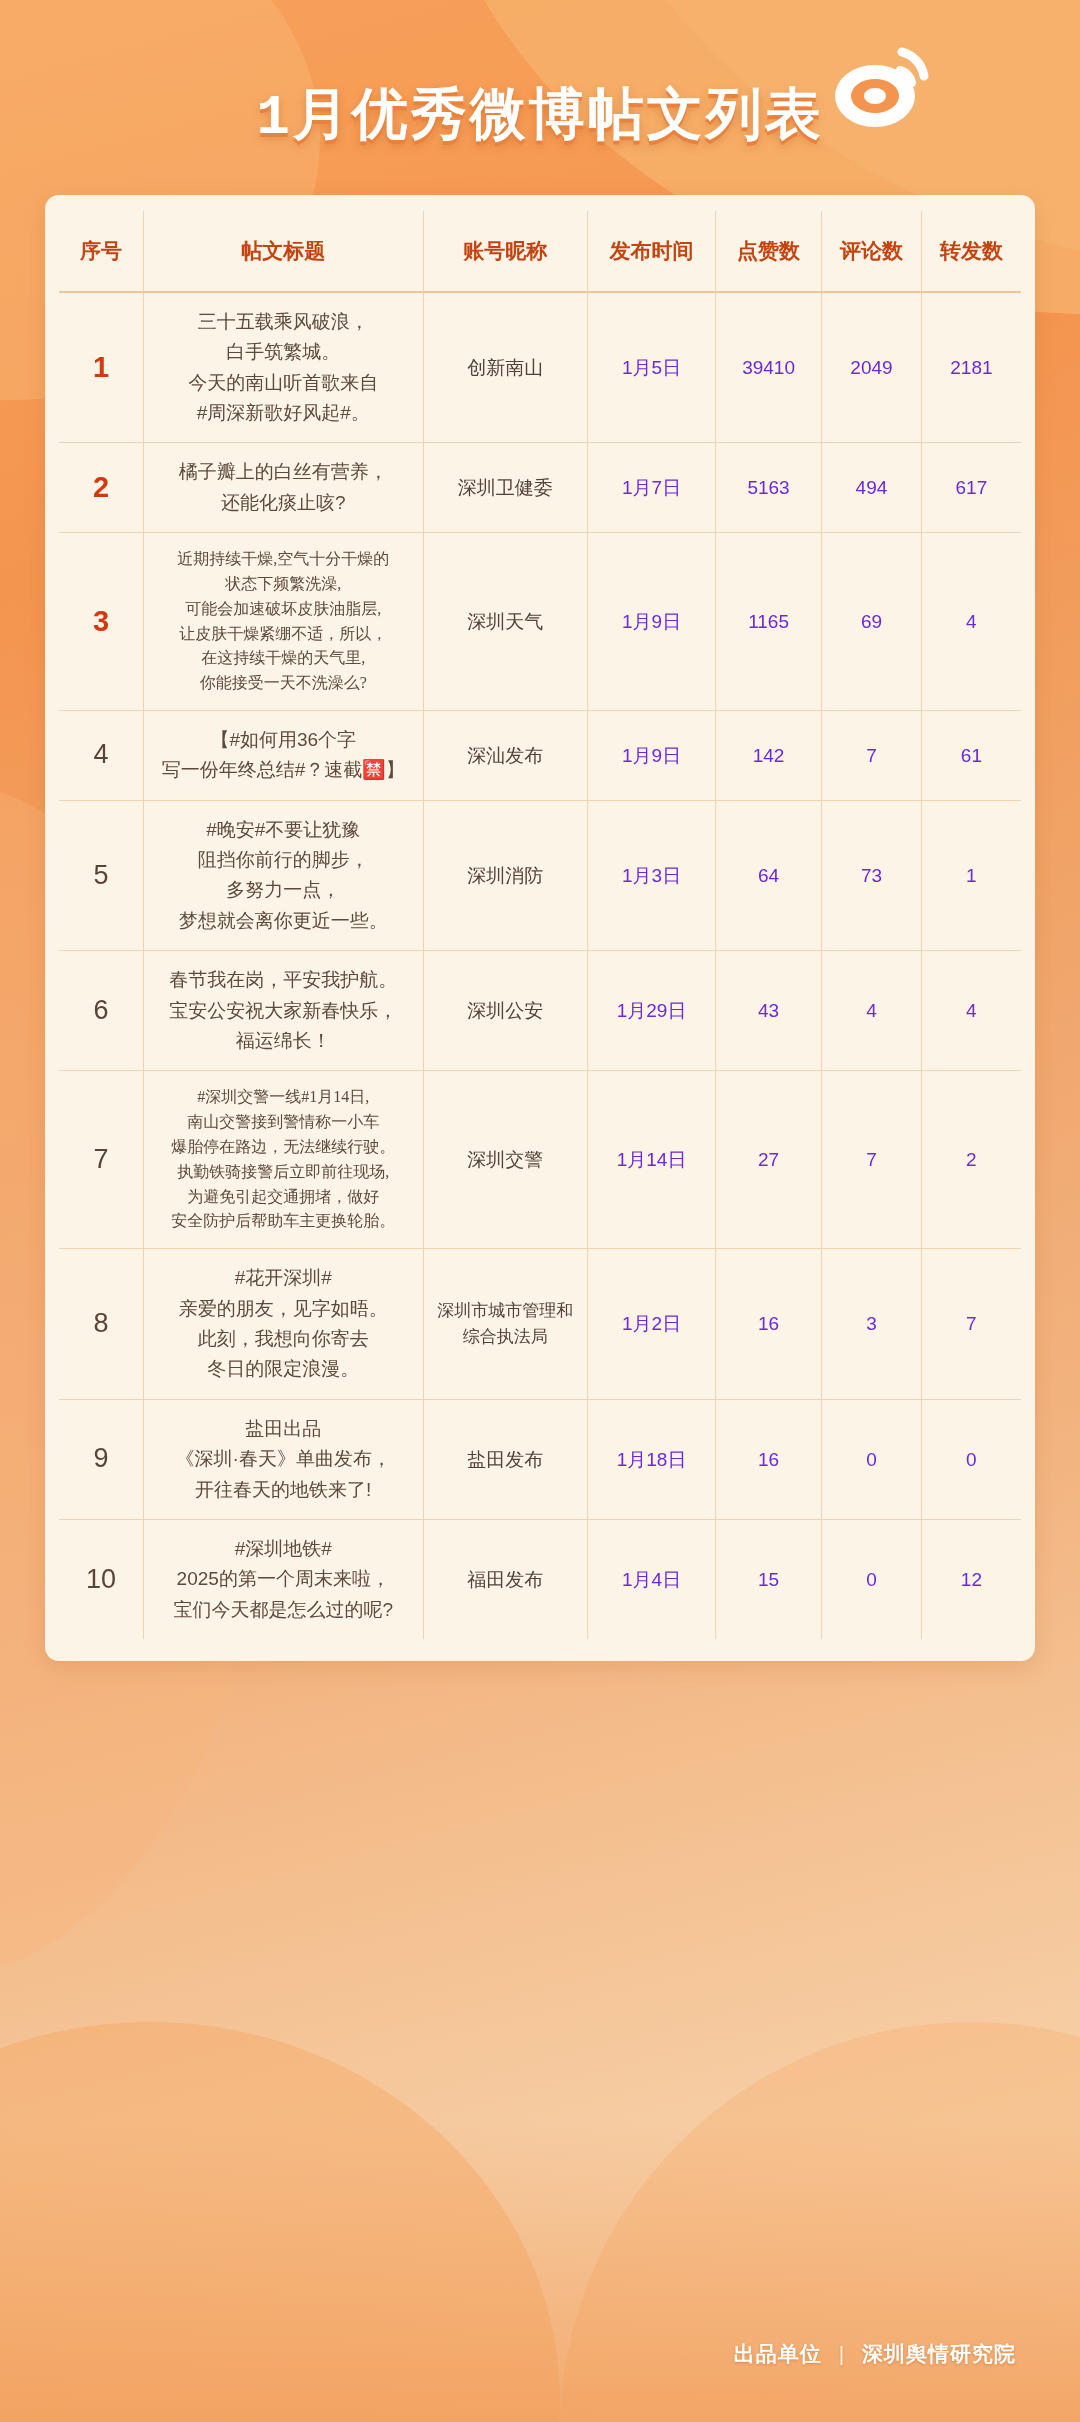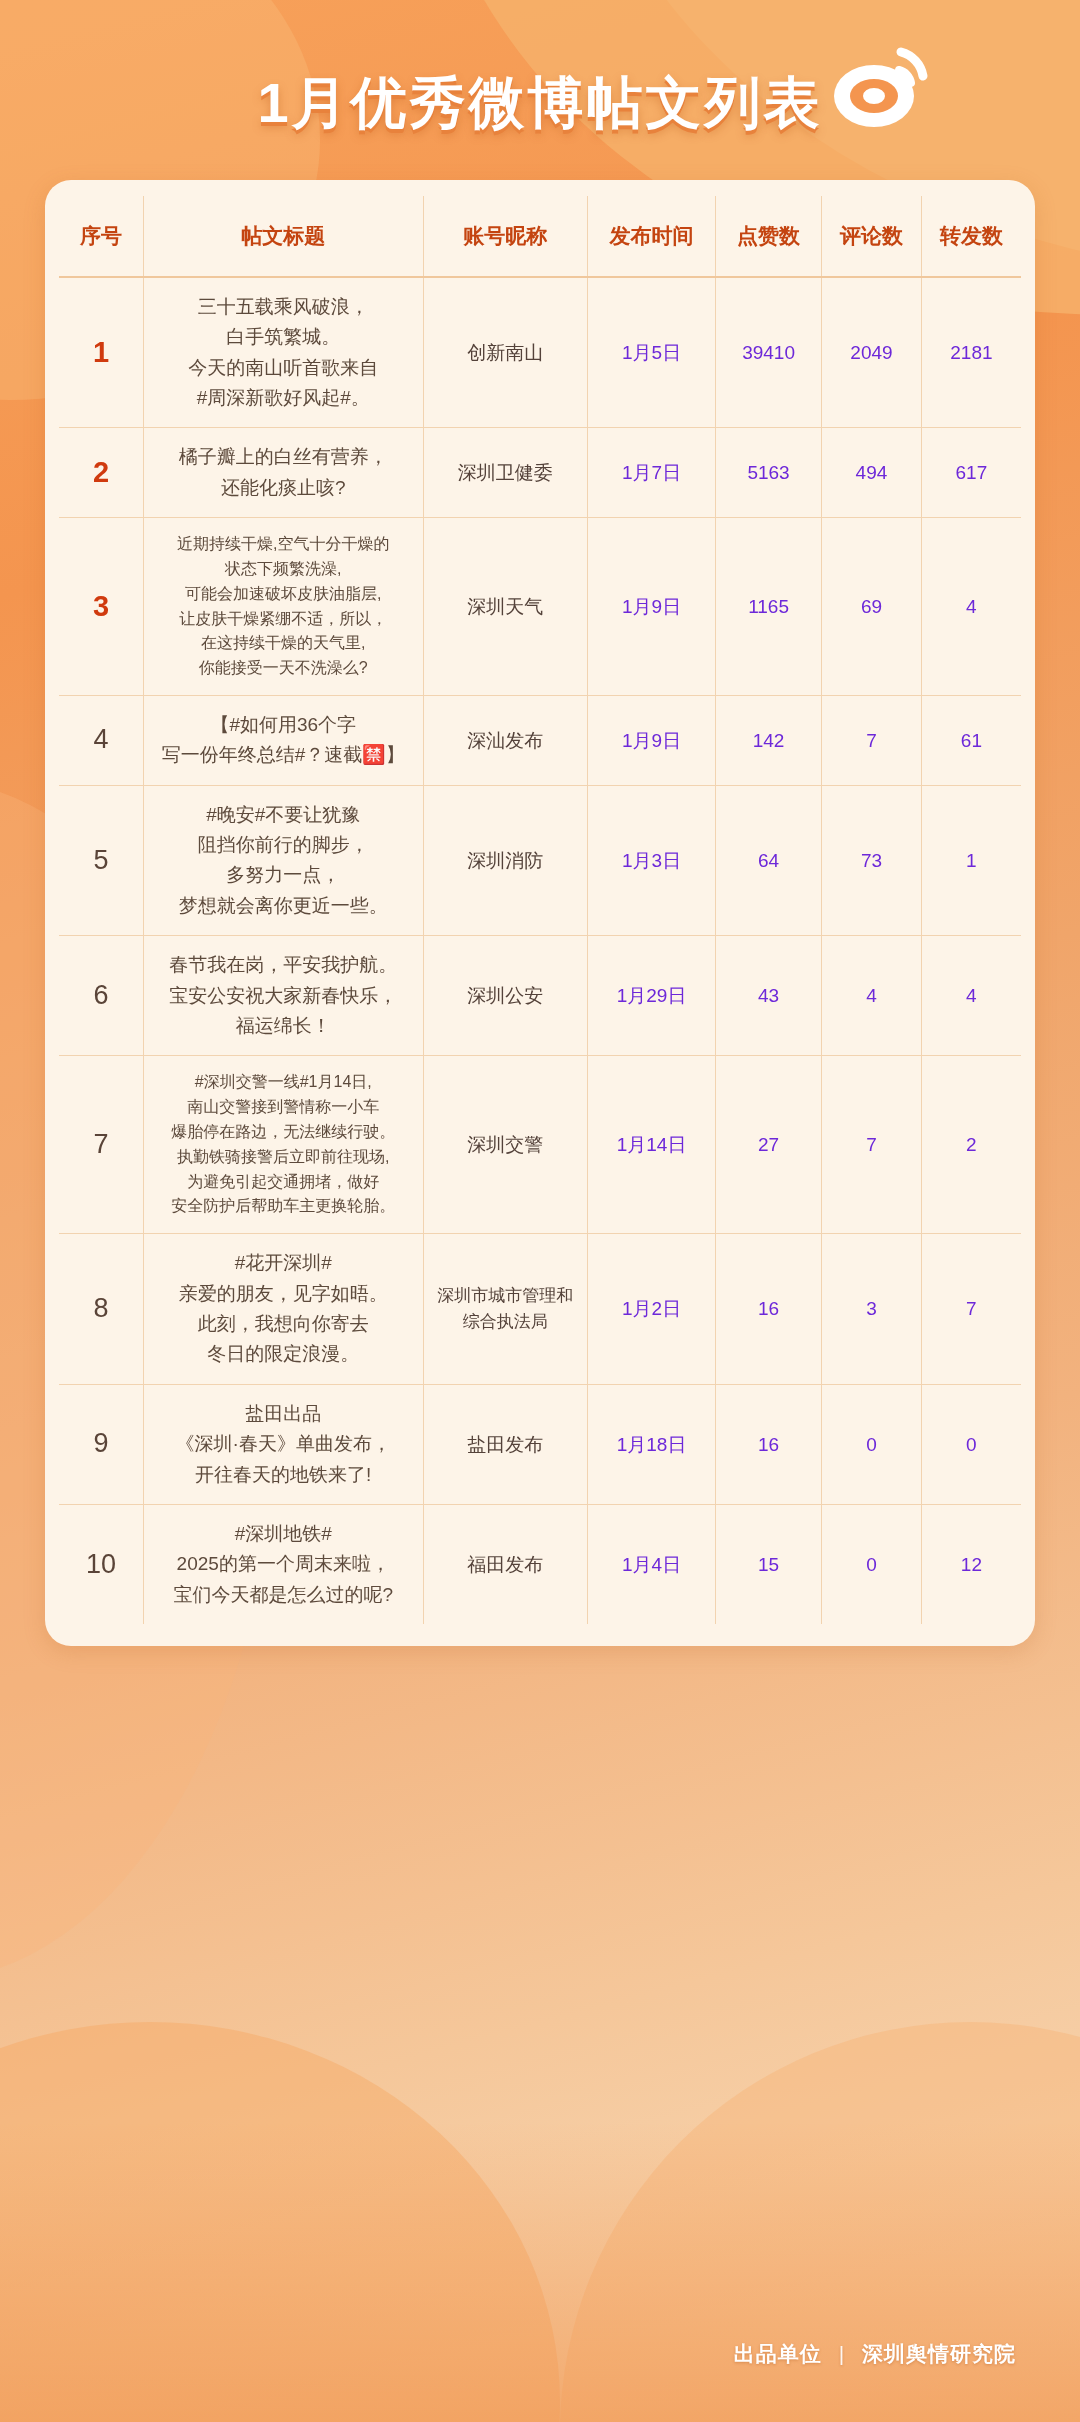--- a/index.html
+++ b/index.html
@@ -83,27 +83,27 @@
   .title-line1 {
     font-family: "Liberation Sans", sans-serif;
     font-size: 54px;
     font-weight: bold;
     color: #ffffff;
     letter-spacing: 4px;
     line-height: 1.25;
     text-shadow: 0 3px 6px rgba(196,90,20,.30);
   }
   .title-line2 {
-    font-family: Liberation Sans, sans-serif;
+    font-family: Liberation Mono, monospace;
     font-size: 56px;
     font-weight: bold;
     color: #ffffff;
     letter-spacing: 3px;
     line-height: 1.3;
-    margin-top: 5px;
+    margin-top: 20px;
     text-shadow: 0 4px 0 #e8823c, 0 5px 10px rgba(180,78,14,.35);
     text-align: right;
   }
   .weibo-logo {
     position: absolute;
     top: -26px;
     right: -108px;
     width: 104px;
     height: 104px;
   }
@@ -121,21 +121,21 @@
     border-bottom: 2px solid rgba(255,255,255,.55);
     text-shadow: 0 1px 3px rgba(190,95,30,.35);
   }
 
   
   .card {
     position: relative;
     z-index: 3;
     margin: 40px 45px 0;
     background: #fdf4e8;
-    border-radius: 26px;
+    border-radius: 14px;
     box-shadow: 0 6px 22px rgba(180,90,30,.18);
     padding: 16px 14px 22px;
   }
   table {
     width: 100%;
     border-collapse: collapse;
     table-layout: fixed;
   }
   thead th {
     font-size: 21px;
@@ -177,21 +177,21 @@
     font-weight: bold;
     font-size: 29px;
   }
   .post-title {
     color: #5d4a3c;
     font-size: 19px;
     line-height: 1.6;
     padding: 14px 10px;
     text-align: center;
   }
-  .post-title.sm { font-size: 16px; line-height: 1.55; }
+  .post-title.sm { font-size: 16px; line-height: 1.55; font-family: Liberation Serif, serif; }
   .acct { color: #54423a; font-size: 19px; margin-left: 33px; }
   .acct.sm { font-size: 17px; }
   .num { color: #6d28d9; font-size: 19px; margin-top: 24px; }
 
   
   .footer {
     position: absolute;
     bottom: 0;
     left: 0;
     right: 0;

